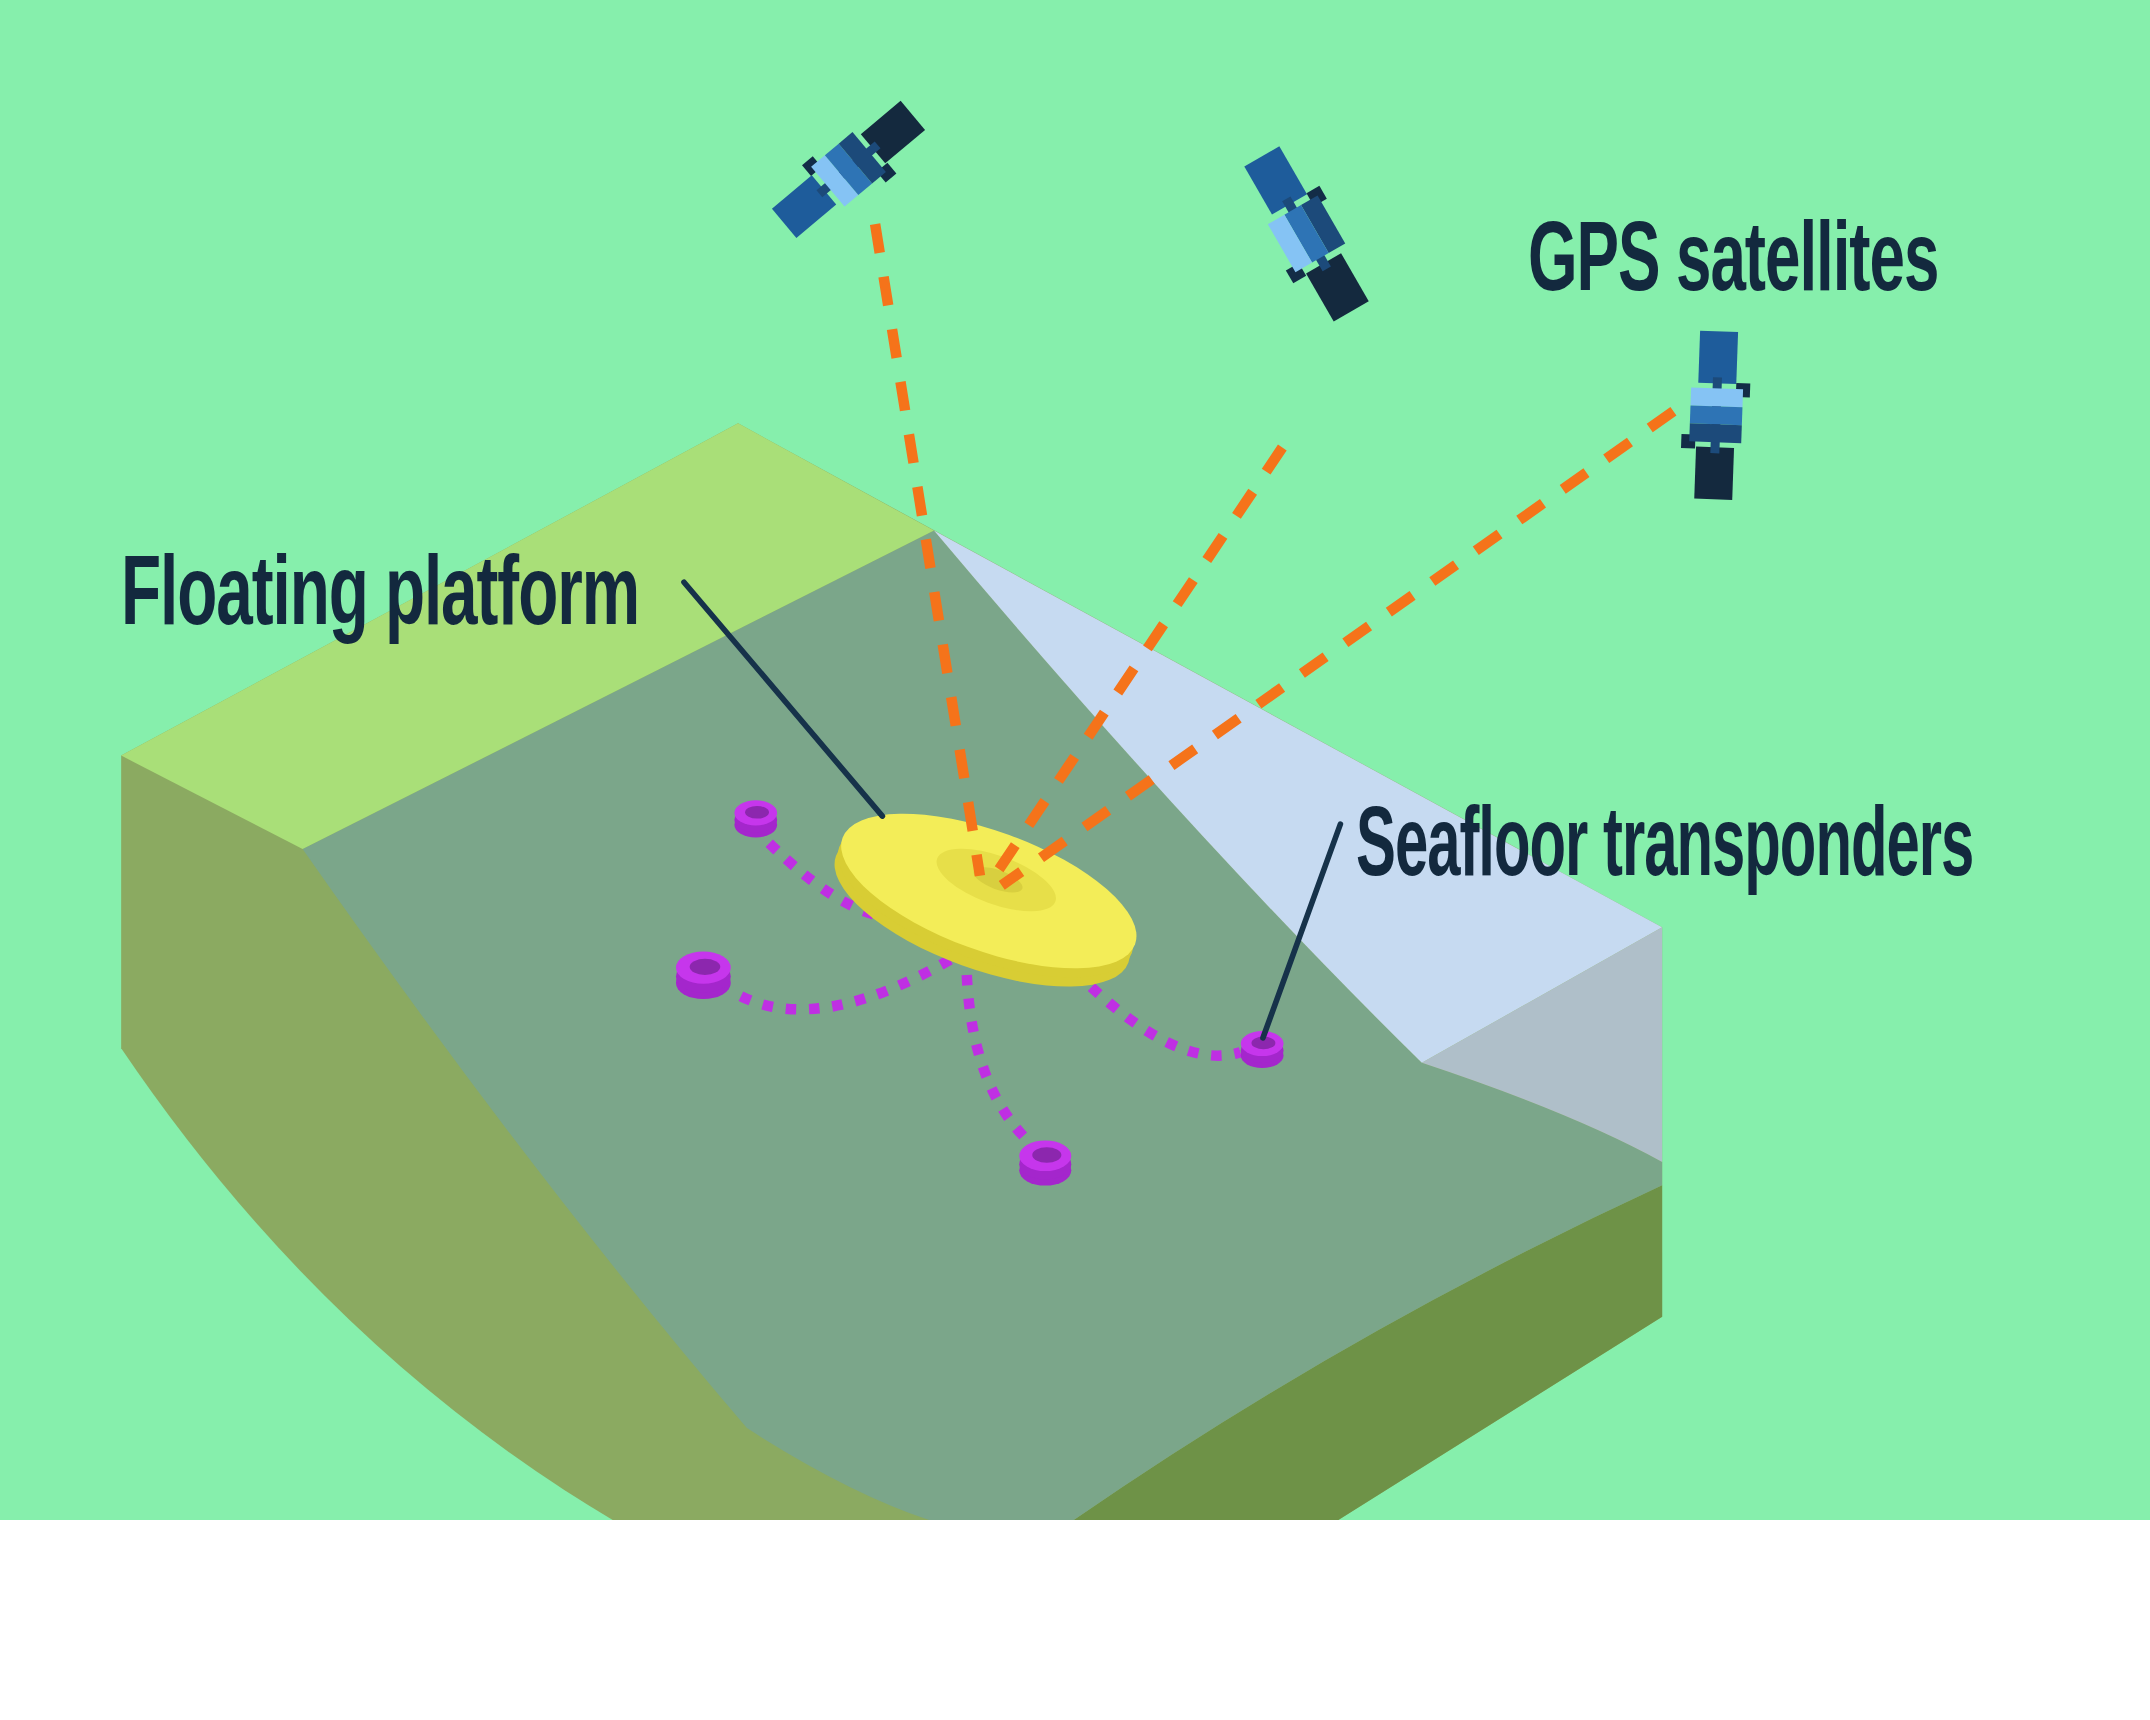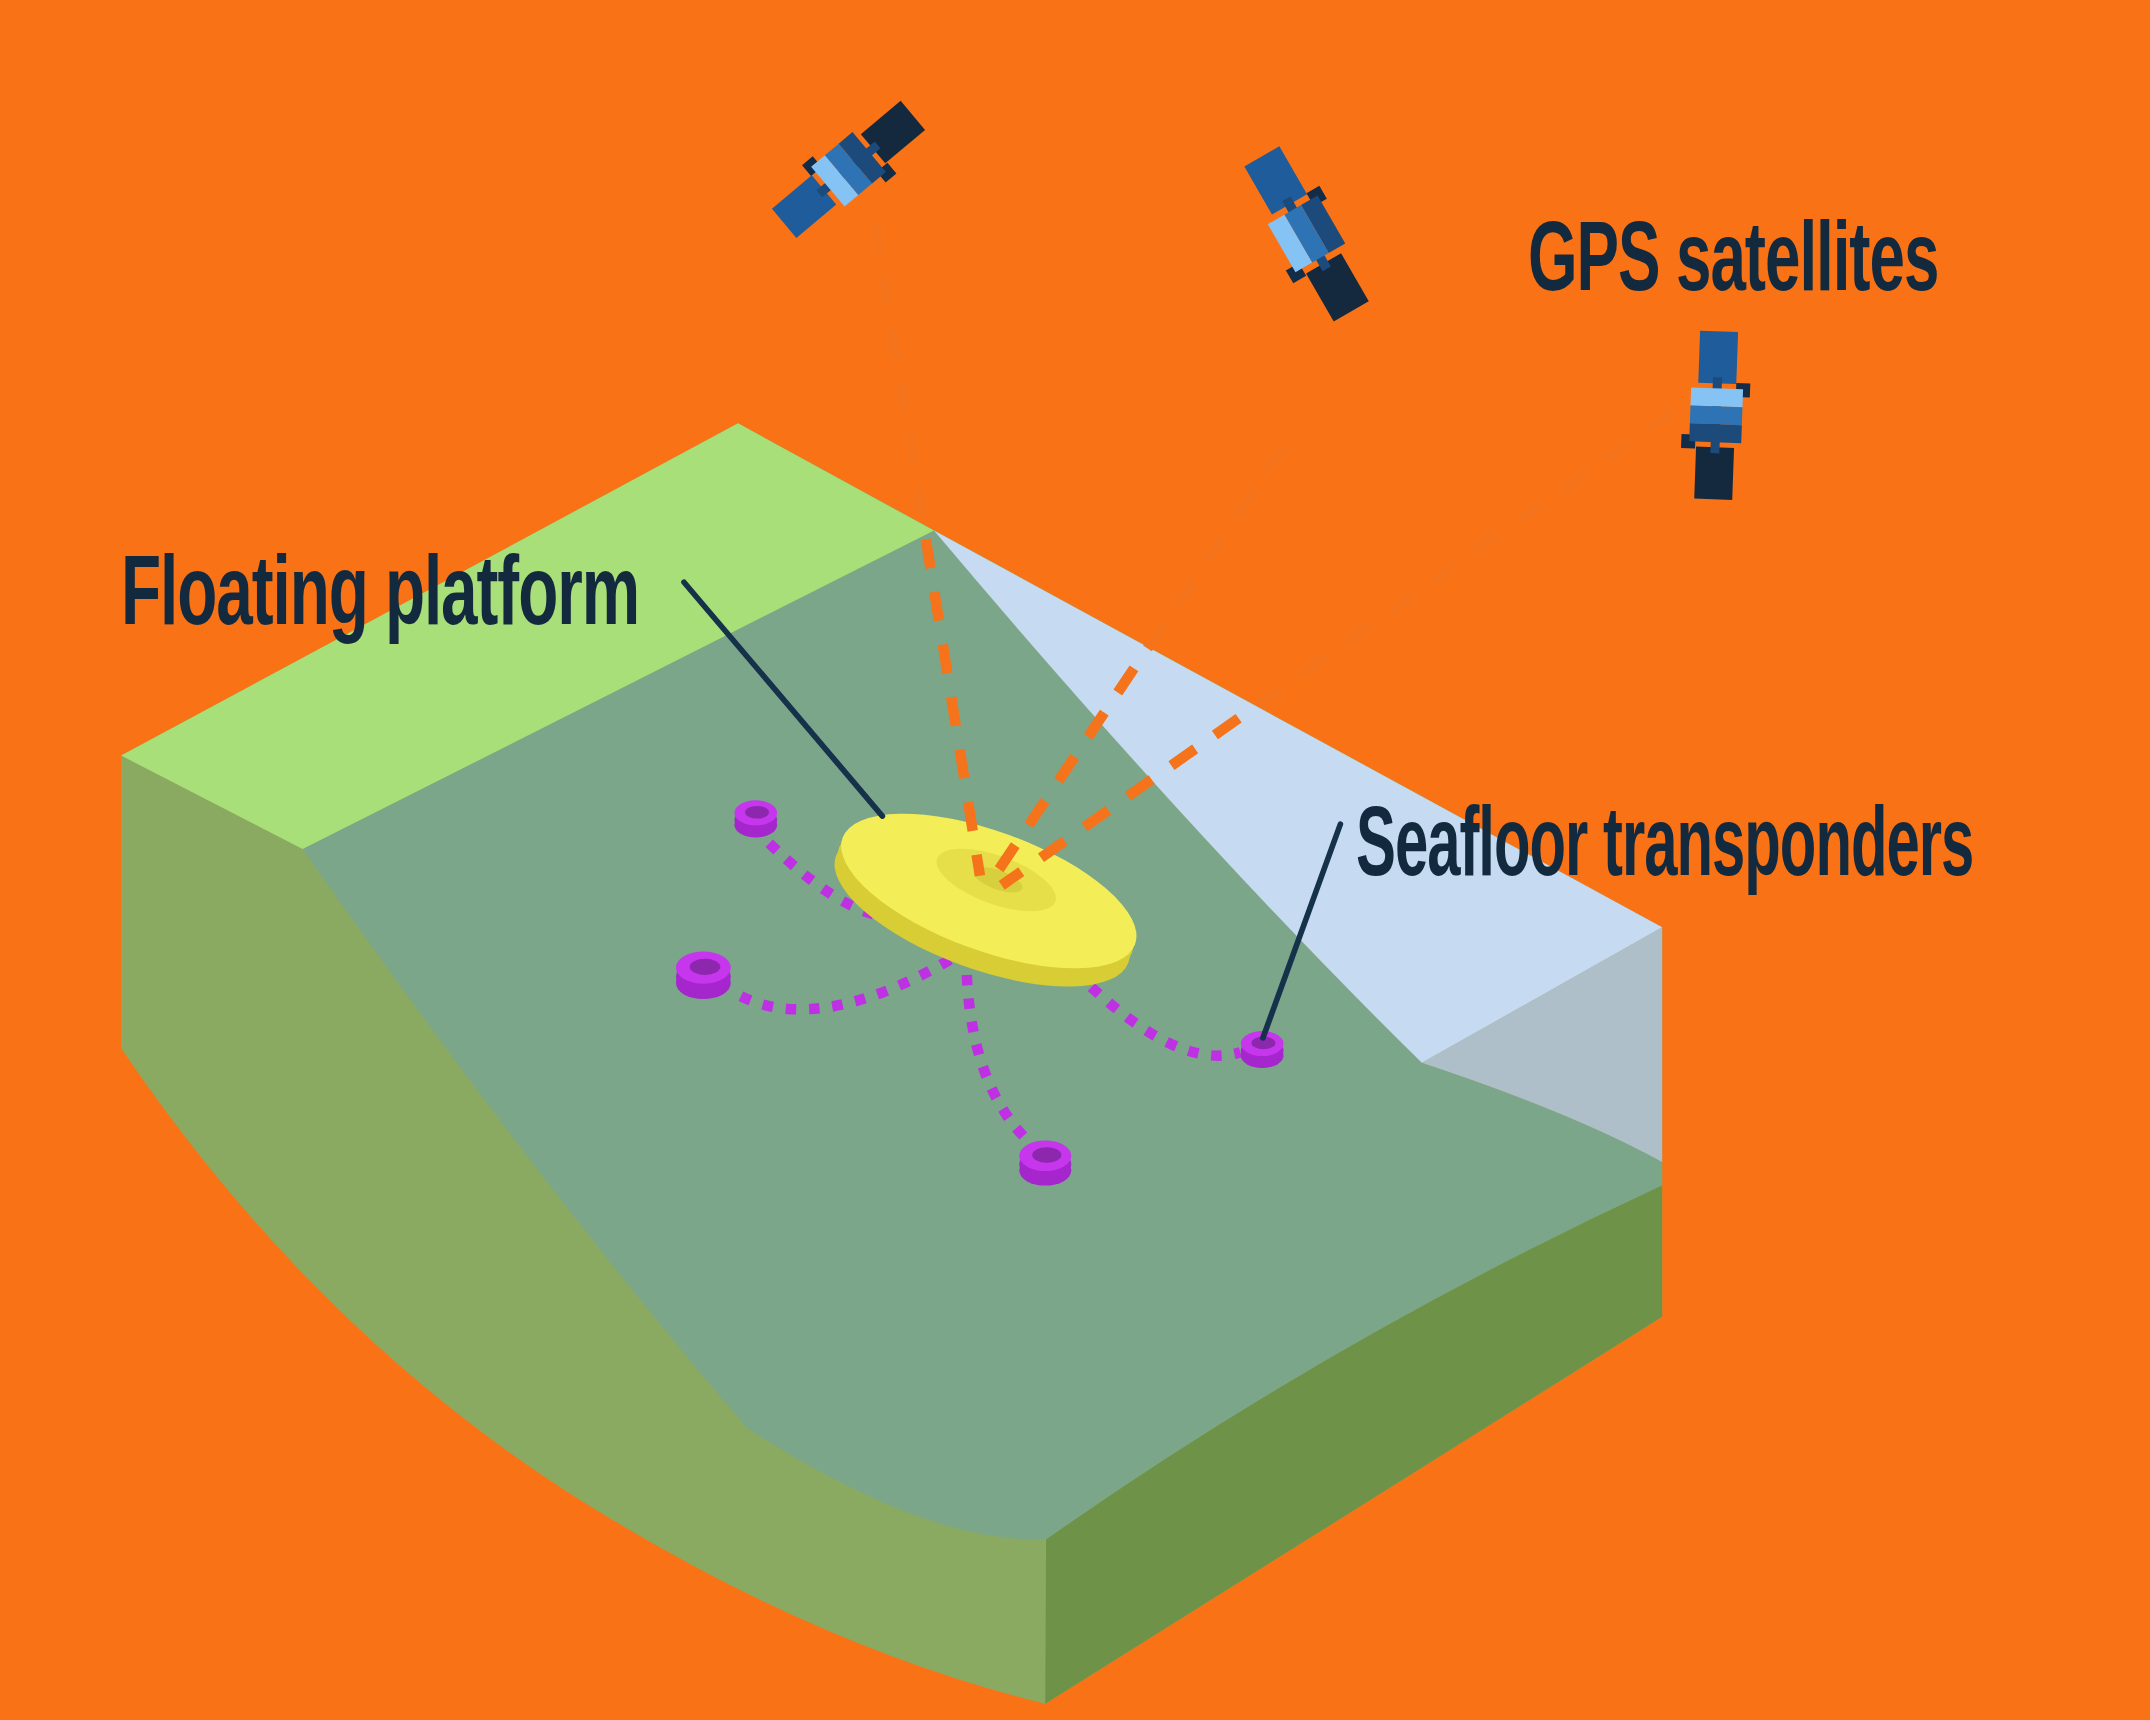--- a/index.html
+++ b/index.html
@@ -1,19 +1,19 @@
 <!DOCTYPE html>
 <html style="font-size:13px"><head>
 <meta charset="utf-8">
 <style>
   html,body{margin:0;padding:0;background:#ffffff;}
   .canvas{
     position:relative;
-    width:2151px;height:1720px;
-    background:#f97316;
+    width:2151px;height:1520px;
+    background:#86efac;
     overflow:hidden;
     font-family:"Liberation Sans", sans-serif;
   }
   .scene{position:absolute;left:0;top:0;}
   .diagram-label{
     position:absolute;
     font-weight:bold;
     font-size:98px;
     line-height:1;
     letter-spacing:-1.6px;

